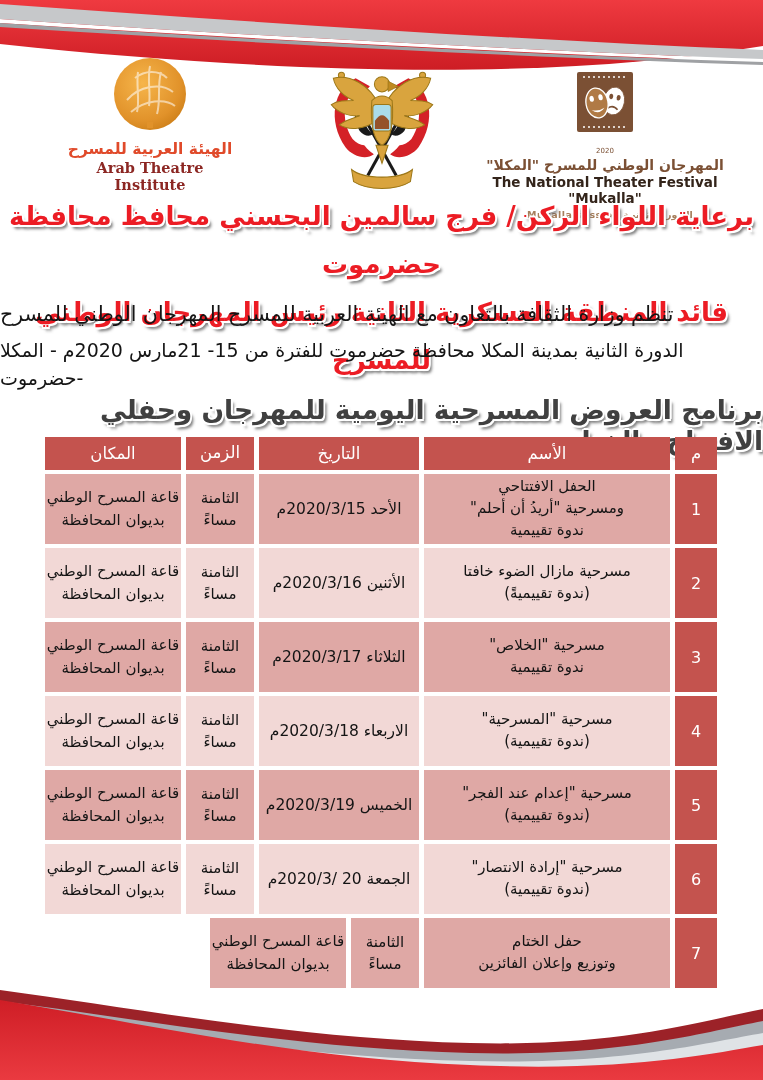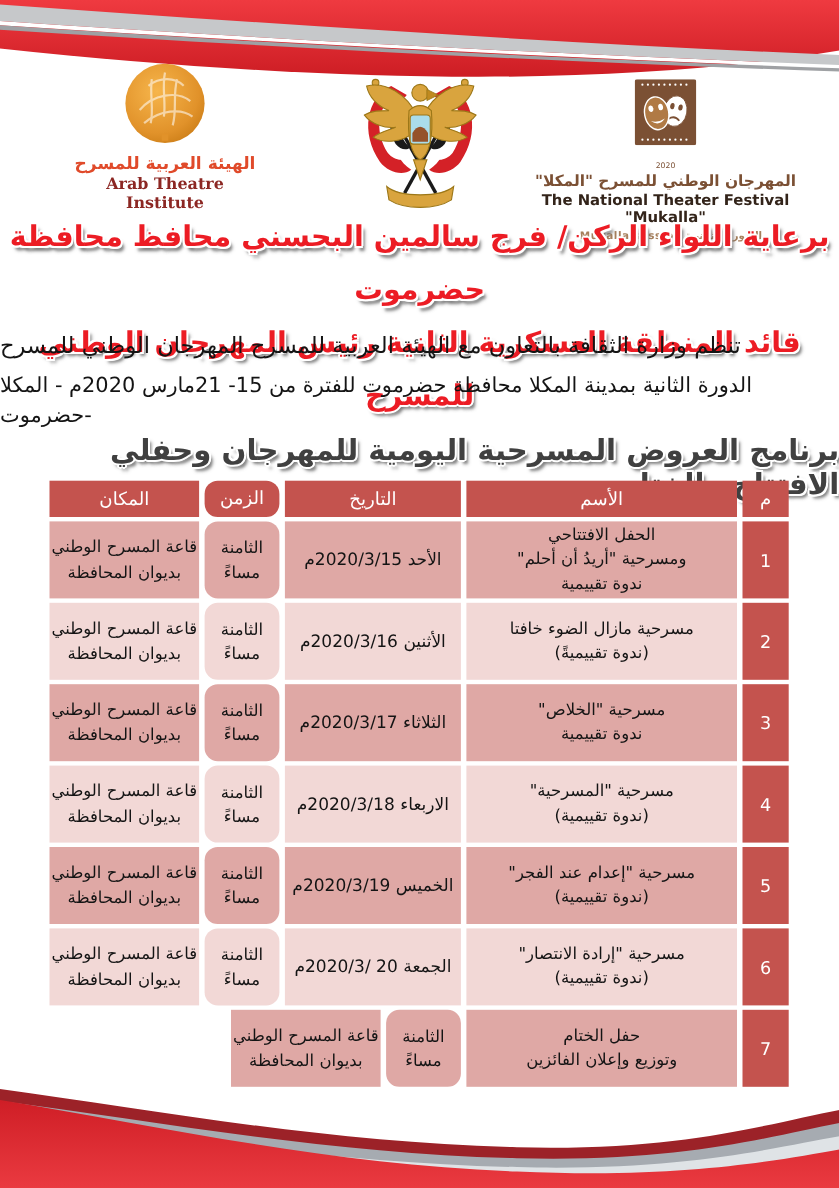--- a/index.html
+++ b/index.html
@@ -43,21 +43,21 @@
                  color:#404040;font-weight:bold;font-size:26.5px;}
 
   
   #program-table{position:absolute;top:437px;left:45px;width:672px;direction:rtl;}
   .trow{display:flex;gap:5px;margin-bottom:4px;}
   .cell{display:flex;align-items:center;justify-content:center;text-align:center;
         white-space:pre-line;font-weight:normal;color:#141414;}
   .c-num{width:42px;flex:0 0 42px;background:#c4534e;color:#fff;font-size:16px;}
   .c-name{width:246px;flex:0 0 246px;font-size:15px;line-height:1.45;}
   .c-date{width:160px;flex:0 0 160px;font-size:15.5px;}
-  .c-time{width:68px;flex:0 0 68px;font-size:15px;line-height:1.5;border-radius:12px;}
+  .c-time{width:68px;flex:0 0 68px;font-size:15px;line-height:1.5;}
   .c-place{width:136px;flex:0 0 136px;font-size:15px;line-height:1.55;}
   .thead .cell{background:#c4534e;color:#fff;font-size:16.5px;height:33px;}
   .trow.body .cell{height:70px;}
   .trow.odd  .cell:not(.c-num){background:#dfa8a5;}
   .trow.even .cell:not(.c-num){background:#f2d8d6;}
 </style>
 </head>
 <body>
 
 <div id="page">

